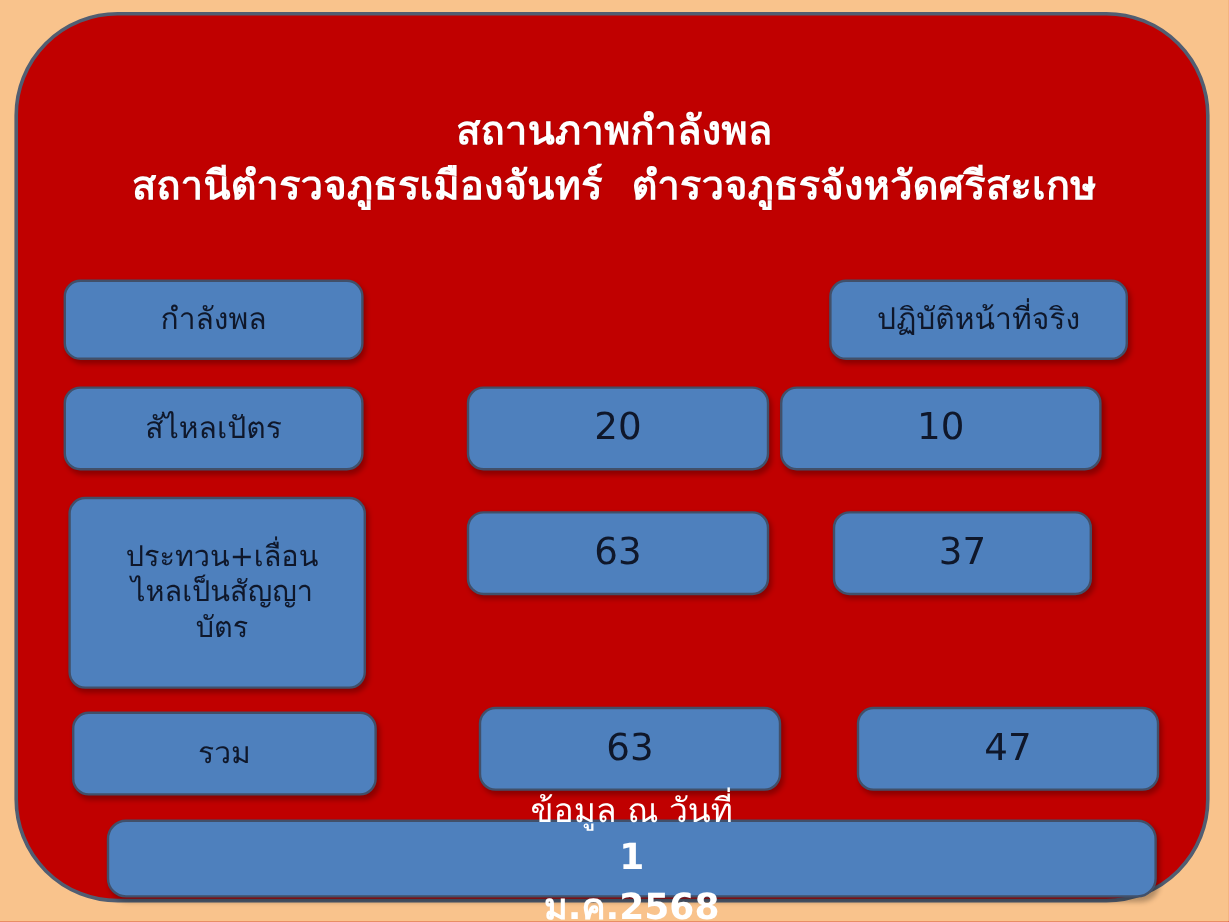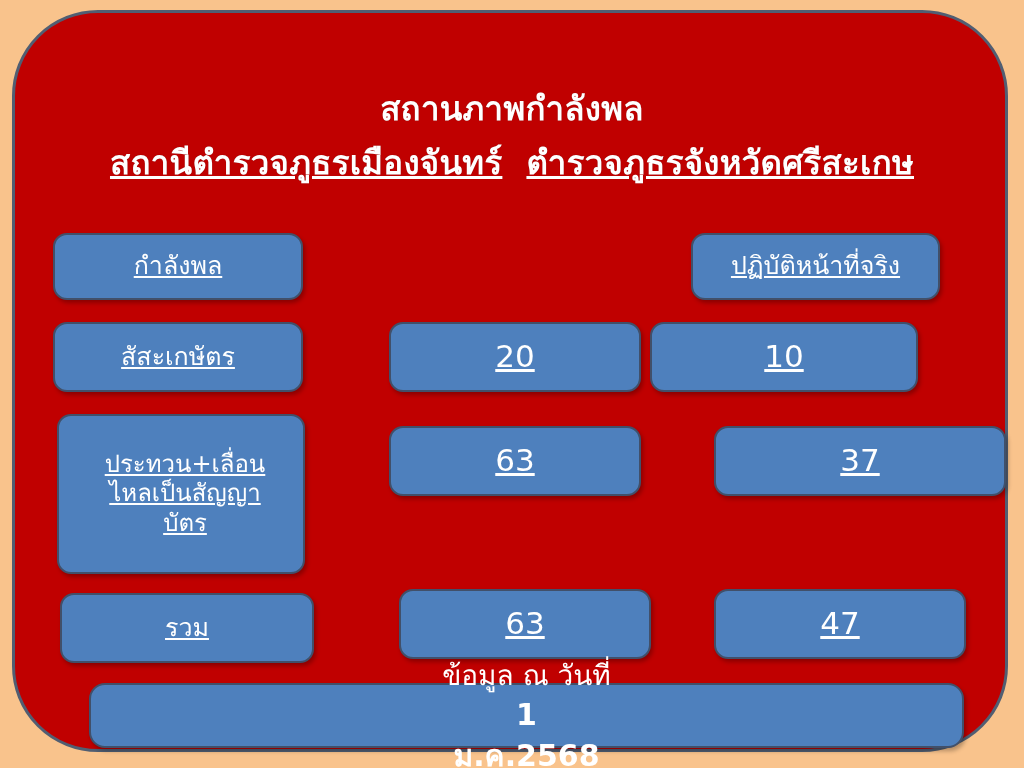--- a/index.html
+++ b/index.html
@@ -48,46 +48,44 @@
     font-size: 33px;
     font-weight: bold;
     line-height: 1.25;
     letter-spacing: 0.3px;
     text-shadow: 0 0 1px rgba(0,0,0,0.35);
   }
   .title-line2 {
     font-size: 33px;
     font-weight: bold;
     line-height: 1.35;
-    margin-top: 12px;
+    margin-top: 4px;
     letter-spacing: 0.3px;
     text-shadow: 0 0 1px rgba(0,0,0,0.35);
-    text-decoration: underline;
   }
   .title-line2 .gap {
     display: inline-block;
     width: 24px;
   }
 
   
   .cell {
     position: absolute;
     box-sizing: border-box;
     background: #4e80bd;
     border: 2px solid #41506a;
     border-radius: 14px;
-    color: #ffffff;
+    color: #0f172a;
     display: flex;
     align-items: center;
     justify-content: center;
     text-align: center;
     box-shadow: 2px 3px 4px rgba(0,0,0,0.28);
     line-height: 1.22;
     padding: 2px 6px;
-    text-decoration: underline;
   }
 
   .cell.label {
     font-size: 25px;
   }
   .cell.value {
     font-size: 31px;
   }
   .cell.header {
     font-size: 25px;
@@ -109,21 +107,21 @@
   #c-r1c3 { left: 691px; top: 233px; width: 249px; height: 67px; }
 
   
   #c-r2c1 { left: 53px;  top: 322px; width: 250px; height: 70px; }
   #c-r2c2 { left: 389px; top: 322px; width: 252px; height: 70px; }
   #c-r2c3 { left: 650px; top: 322px; width: 268px; height: 70px; }
 
   
   #c-r3c1 { left: 57px;  top: 414px; width: 248px; height: 160px; }
   #c-r3c2 { left: 389px; top: 426px; width: 252px; height: 70px; }
-  #c-r3c3 { left: 694px; top: 426px; width: 292px; height: 70px; margin-left: 20px; }
+  #c-r3c3 { left: 694px; top: 426px; width: 216px; height: 70px; }
 
   
   #c-r4c1 { left: 60px;  top: 593px; width: 254px; height: 70px; }
   #c-r4c2 { left: 399px; top: 589px; width: 252px; height: 70px; }
   #c-r4c3 { left: 714px; top: 589px; width: 252px; height: 70px; }
 
   
   .footer-bar {
     position: absolute;
     left: 89px;
@@ -161,21 +159,21 @@
   <div class="title-block">
     <div class="title-line1">สถานภาพกำลังพล</div>
     <div class="title-line2">
       <span>สถานีตำรวจภูธรเมืองจันทร์</span><span class="gap"></span><span>ตำรวจภูธรจังหวัดศรีสะเกษ</span>
     </div>
   </div>
 
   <div class="cell header" id="c-r1c1">กำลังพล</div>
   <div class="cell header" id="c-r1c3">ปฏิบัติหน้าที่จริง</div>
 
-  <div class="cell label" id="c-r2c1">สัสะเกษัตร</div>
+  <div class="cell label" id="c-r2c1">สัไหลเปัตร</div>
   <div class="cell value" id="c-r2c2">20</div>
   <div class="cell value" id="c-r2c3">10</div>
 
   <div class="cell multiline" id="c-r3c1">
     <span>ประทวน+เลื่อน</span>
     <span>ไหลเป็นสัญญา</span>
     <span>บัตร</span>
   </div>
   <div class="cell value" id="c-r3c2">63</div>
   <div class="cell value" id="c-r3c3">37</div>

